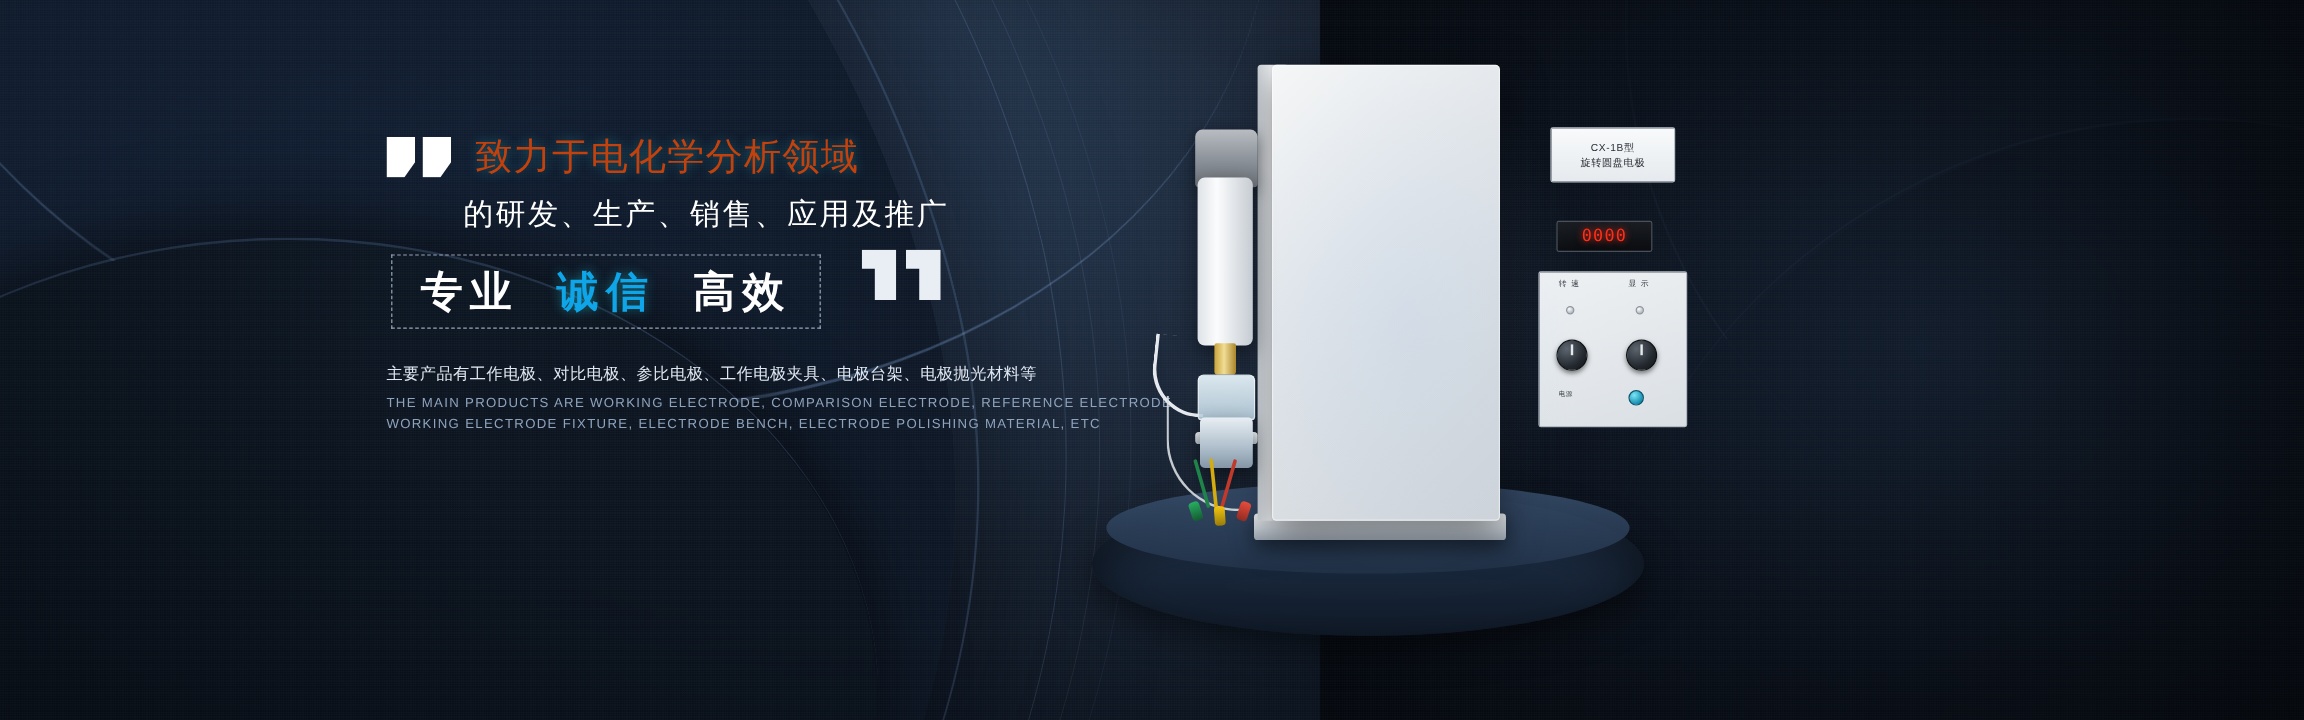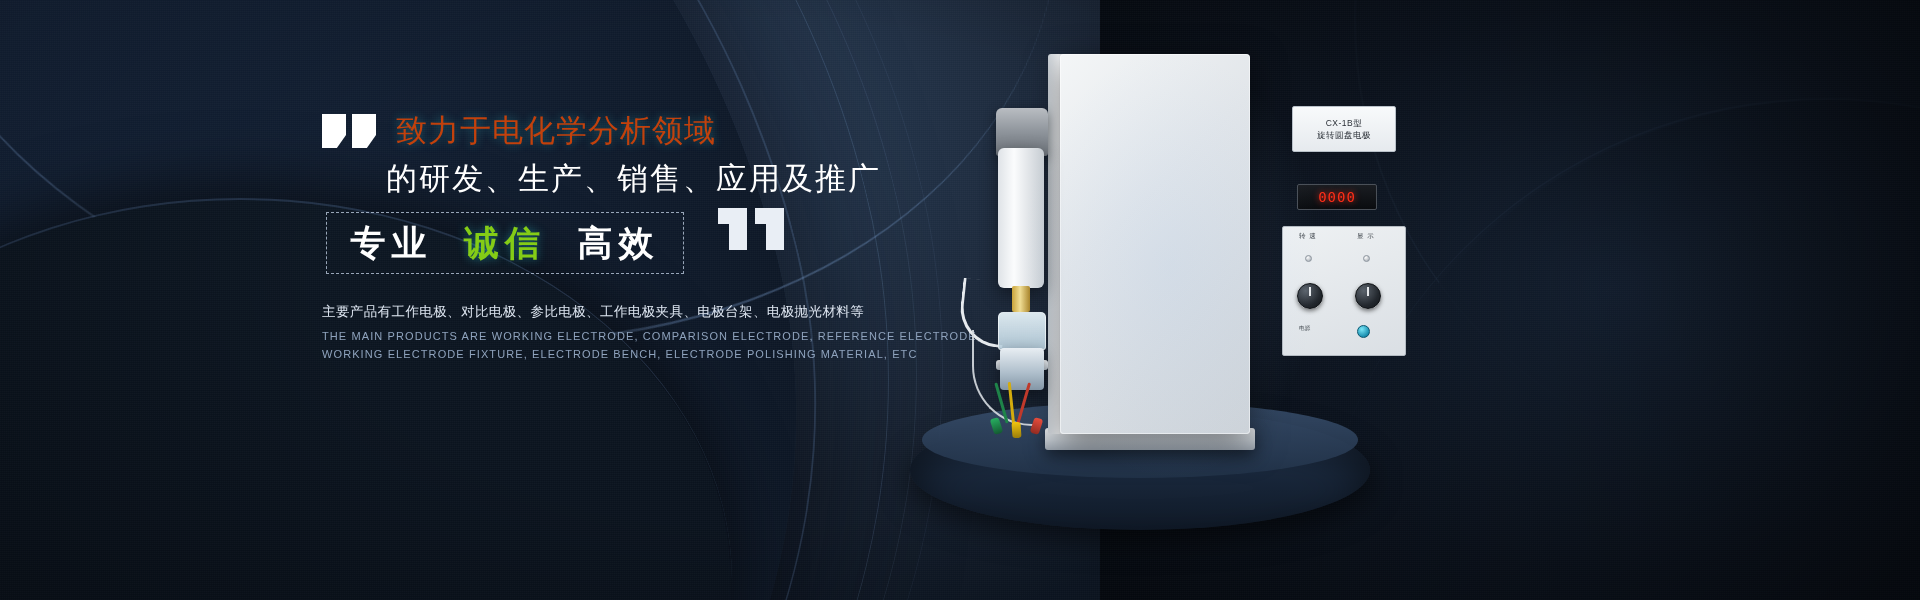--- a/index.html
+++ b/index.html
@@ -109,33 +109,33 @@
   .qmark.b{margin-right:0;}
   .headline{margin:0;padding:0;}
   .hl-line1{
     position:absolute;left:78px;top:16px;
     font-size:31px;line-height:38px;color:#c2410c;letter-spacing:1px;
     white-space:nowrap;font-weight:400;
     text-shadow:0 0 10px rgba(46,230,246,.35);
   }
   .hl-line2{
     position:absolute;left:68px;top:64px;
-    font-size:31px;line-height:38px;color:#ffffff;letter-spacing:2px;
+    font-size:25px;line-height:38px;color:#ffffff;letter-spacing:2px;
     white-space:nowrap;font-weight:400;
   }
   .slogan-box{
     position:absolute;left:8px;top:116px;width:358px;height:62px;
     border:1px dashed rgba(205,220,240,.72);
     display:flex;align-items:center;justify-content:center;
   }
   .slogan{
     font-size:35px;letter-spacing:6px;white-space:nowrap;font-weight:700;
     color:#ffffff;
   }
-  .slogan .cy{color:#84cc16;text-shadow:0 0 10px rgba(46,230,246,.4);text-align:center;}
+  .slogan .cy{color:#0ea5e9;text-shadow:0 0 10px rgba(46,230,246,.4);text-align:center;}
   .quote-close{
     position:absolute;left:400px;top:112px;width:68px;height:42px;
   }
   .qmark2{
     display:inline-block;width:29px;height:42px;background:#e9eef5;margin-right:8px;
     clip-path:polygon(0 0,100% 0,100% 100%,38% 100%,38% 38%,0 38%);
   }
   .qmark2.b{margin-right:0;}
   .desc-cn{
     position:absolute;left:4px;top:207px;

